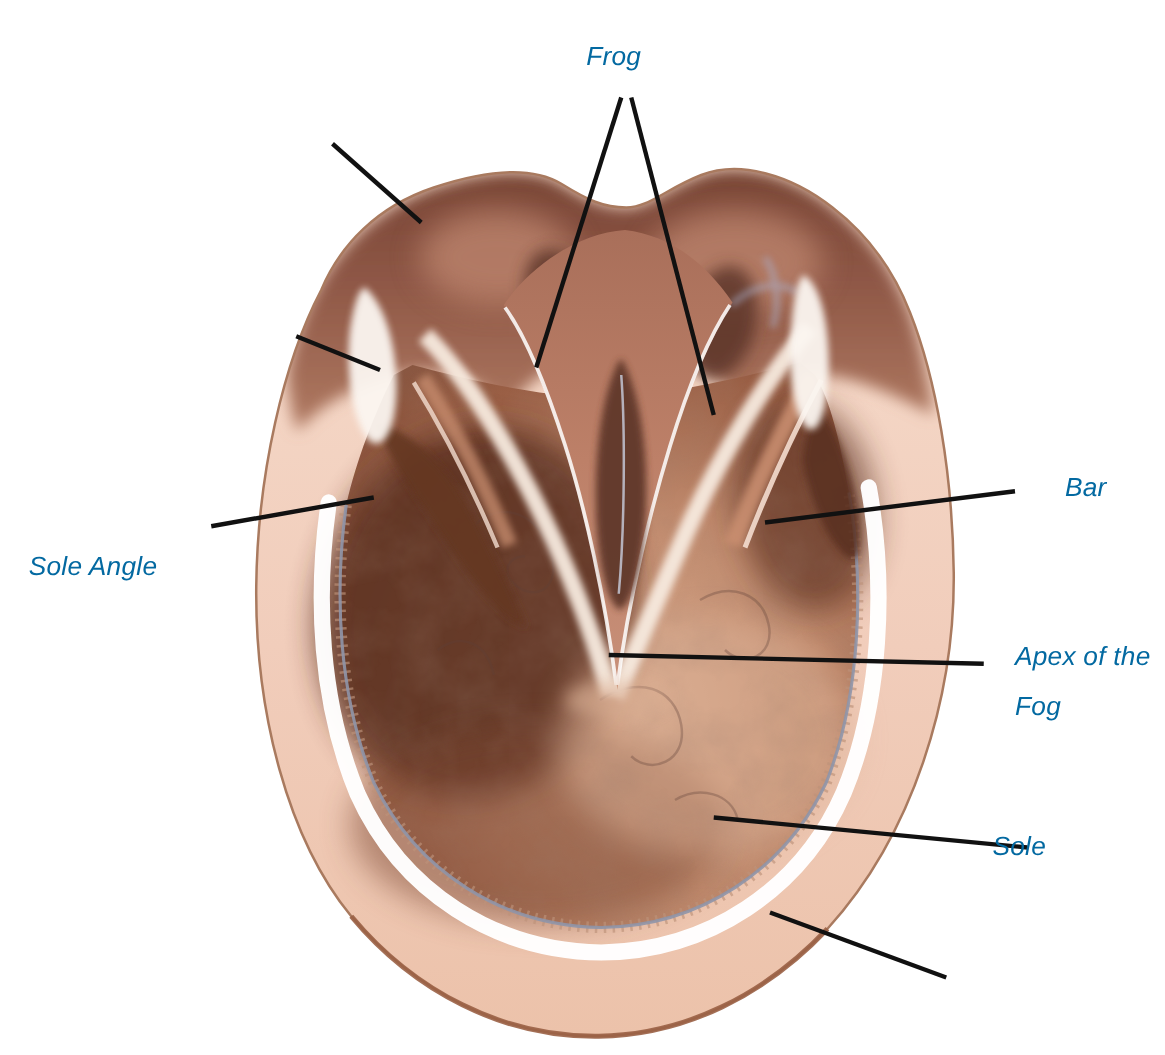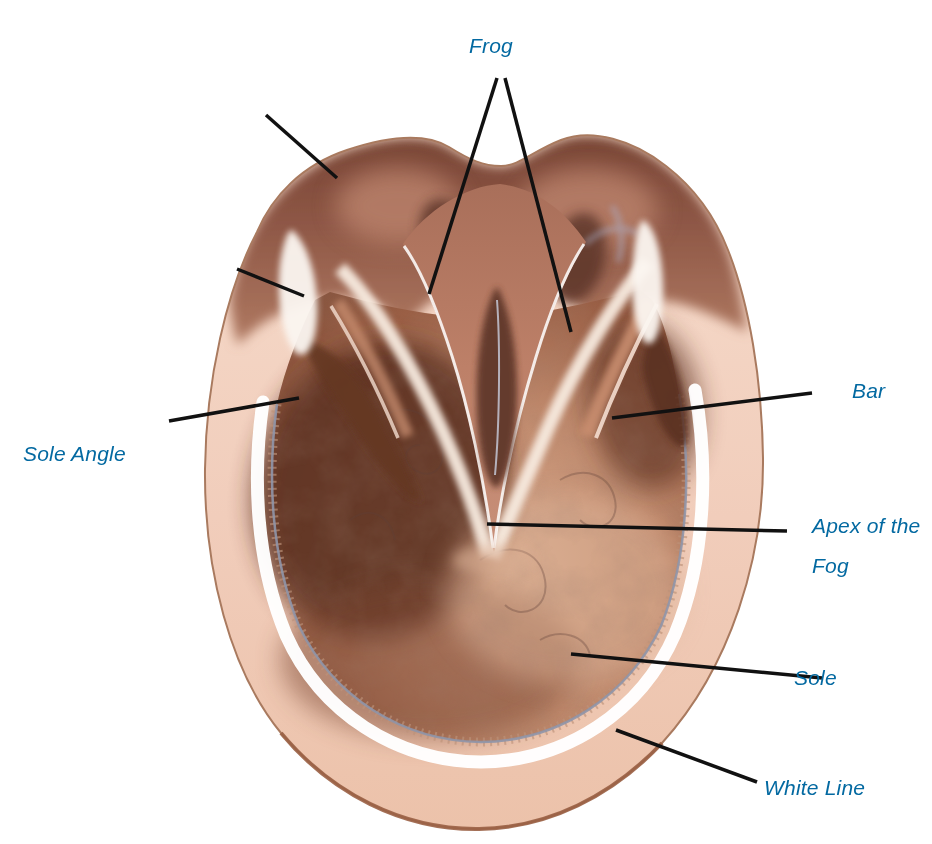--- a/index.html
+++ b/index.html
@@ -149,14 +149,13 @@
     <line x1="822" y1="678" x2="571" y2="654"></line>
     <line x1="757" y1="782" x2="616" y2="730"></line>
   </g>
 </svg>
 
   <div class="lbl" style="left:469px;top:31px;">Frog</div>
   <div class="lbl" style="left:23px;top:403px;margin-top:36px;">Sole Angle</div>
   <div class="lbl" style="left:852px;top:376px;">Bar</div>
   <div class="lbl wrap" style="left:796px;top:506px;">Apex of the Fog</div>
   <div class="lbl" style="left:794px;top:663px;">Sole</div>
-  <div class="lbl" style="left:764px;top:773px;">White Line</div>
 </div>
 
 </body></html>

